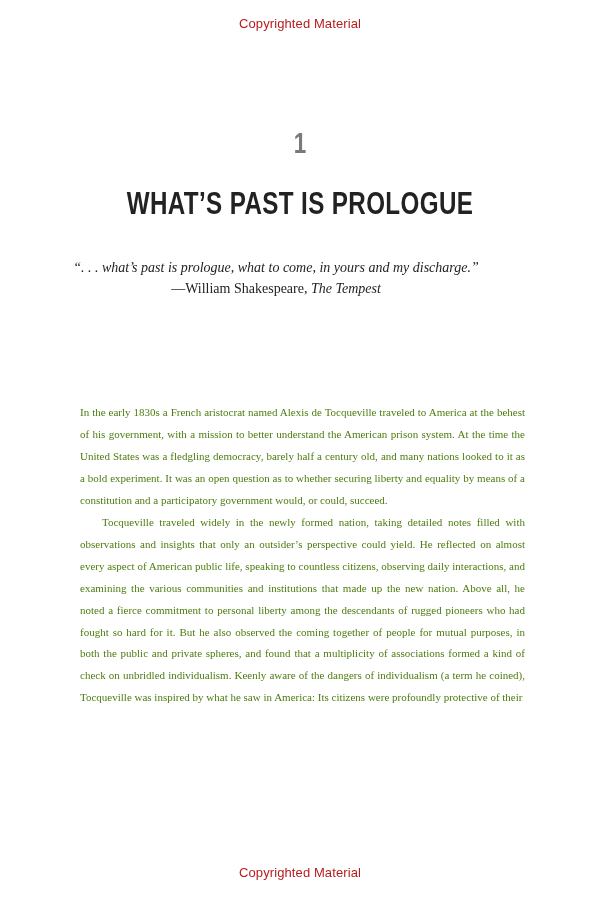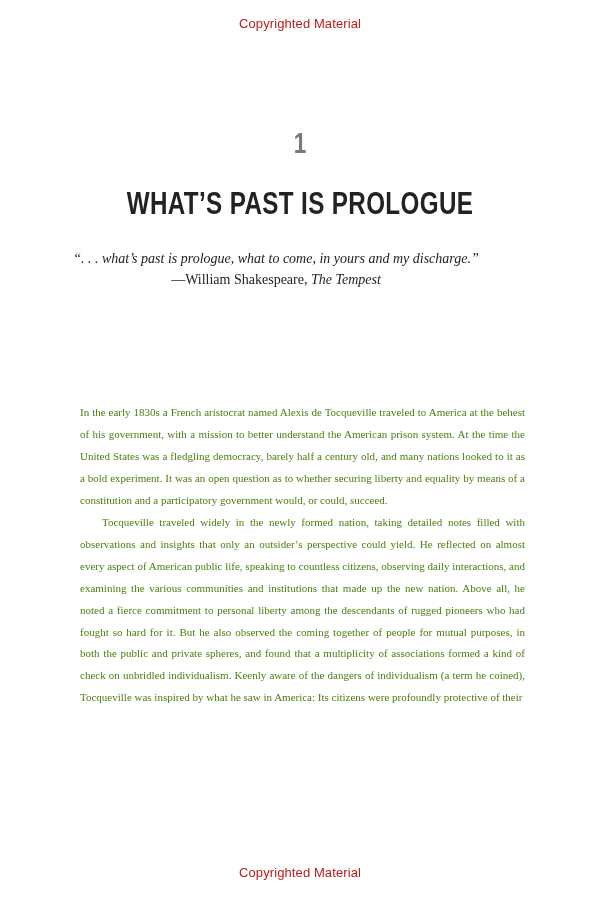--- a/index.html
+++ b/index.html
@@ -2,21 +2,21 @@
 <html><head>
   <meta charset="utf-8">
   <style>
     html, body { margin: 0; padding: 0; background: #ffffff; }
     body { width: 600px; height: 900px; position: relative; overflow: hidden; font-family: "Liberation Serif", serif; color: #1a1a1a; }
     .watermark { position: absolute; left: 0; width: 600px; text-align: center; font-family: "Liberation Sans", sans-serif; font-size: 13px; color: #b91c1c; letter-spacing: 0.1px; }
     .wm-top { top: 16px; }
     .wm-bottom { top: 865px; }
     .chapter-number { position: absolute; top: 126px; left: 0; width: 600px; text-align: center; font-family: "Liberation Sans", sans-serif; font-weight: bold; font-size: 30px; color: #7a7a7a; transform: scaleX(0.75); }
     .chapter-title { position: absolute; top: 186px; left: 0; width: 600px; text-align: center; font-family: "Liberation Sans", sans-serif; font-weight: bold; font-size: 31px; color: #222; letter-spacing: 0.5px; transform: scaleX(0.78); transform-origin: center; }
-    .epigraph { position: absolute; top: 248px; left: 0; width: 552px; text-align: center; font-size: 14px; line-height: 21px; color: #222; }
+    .epigraph { position: absolute; top: 257px; left: 0; width: 552px; text-align: center; font-size: 14px; line-height: 21px; color: #222; }
     .epigraph .quote { font-style: italic; display: block; }
     .epigraph .attr { display: block; text-align: center; }
     .epigraph .work { font-style: italic; }
     .body-text { position: absolute; top: 402px; left: 80px; width: 445px; font-size: 11px; line-height: 21.95px; text-align: justify; color: #4d7c0f; }
     .body-text p { margin: 0; }
     .body-text p.indent { text-indent: 22px; }
   </style>
 </head>
 <body>
 

